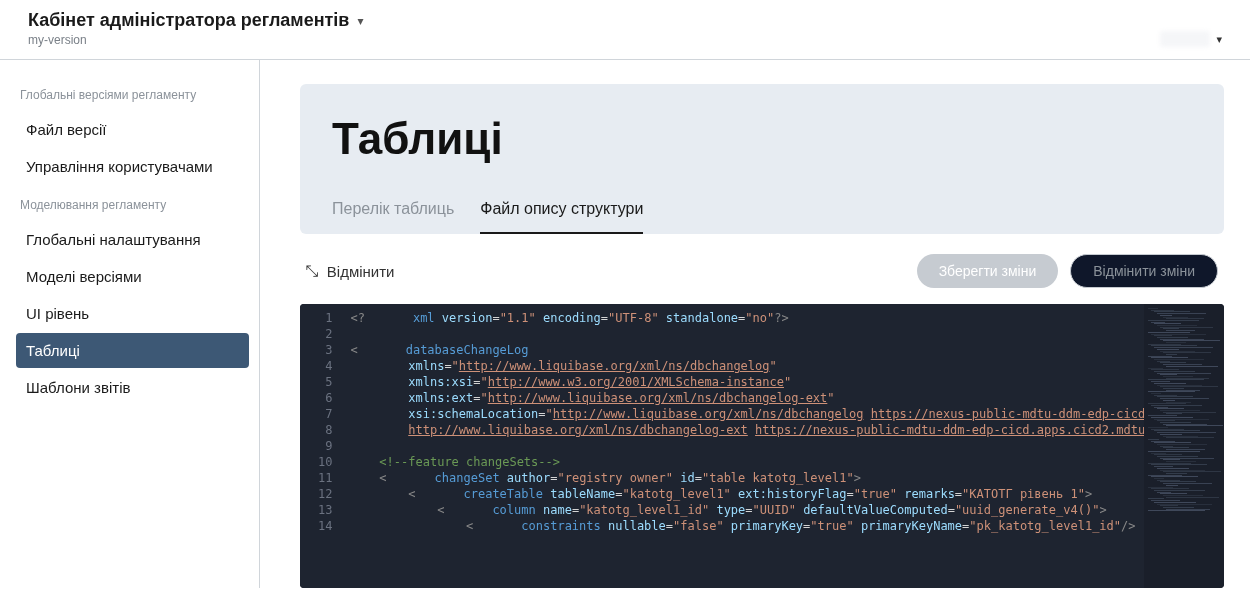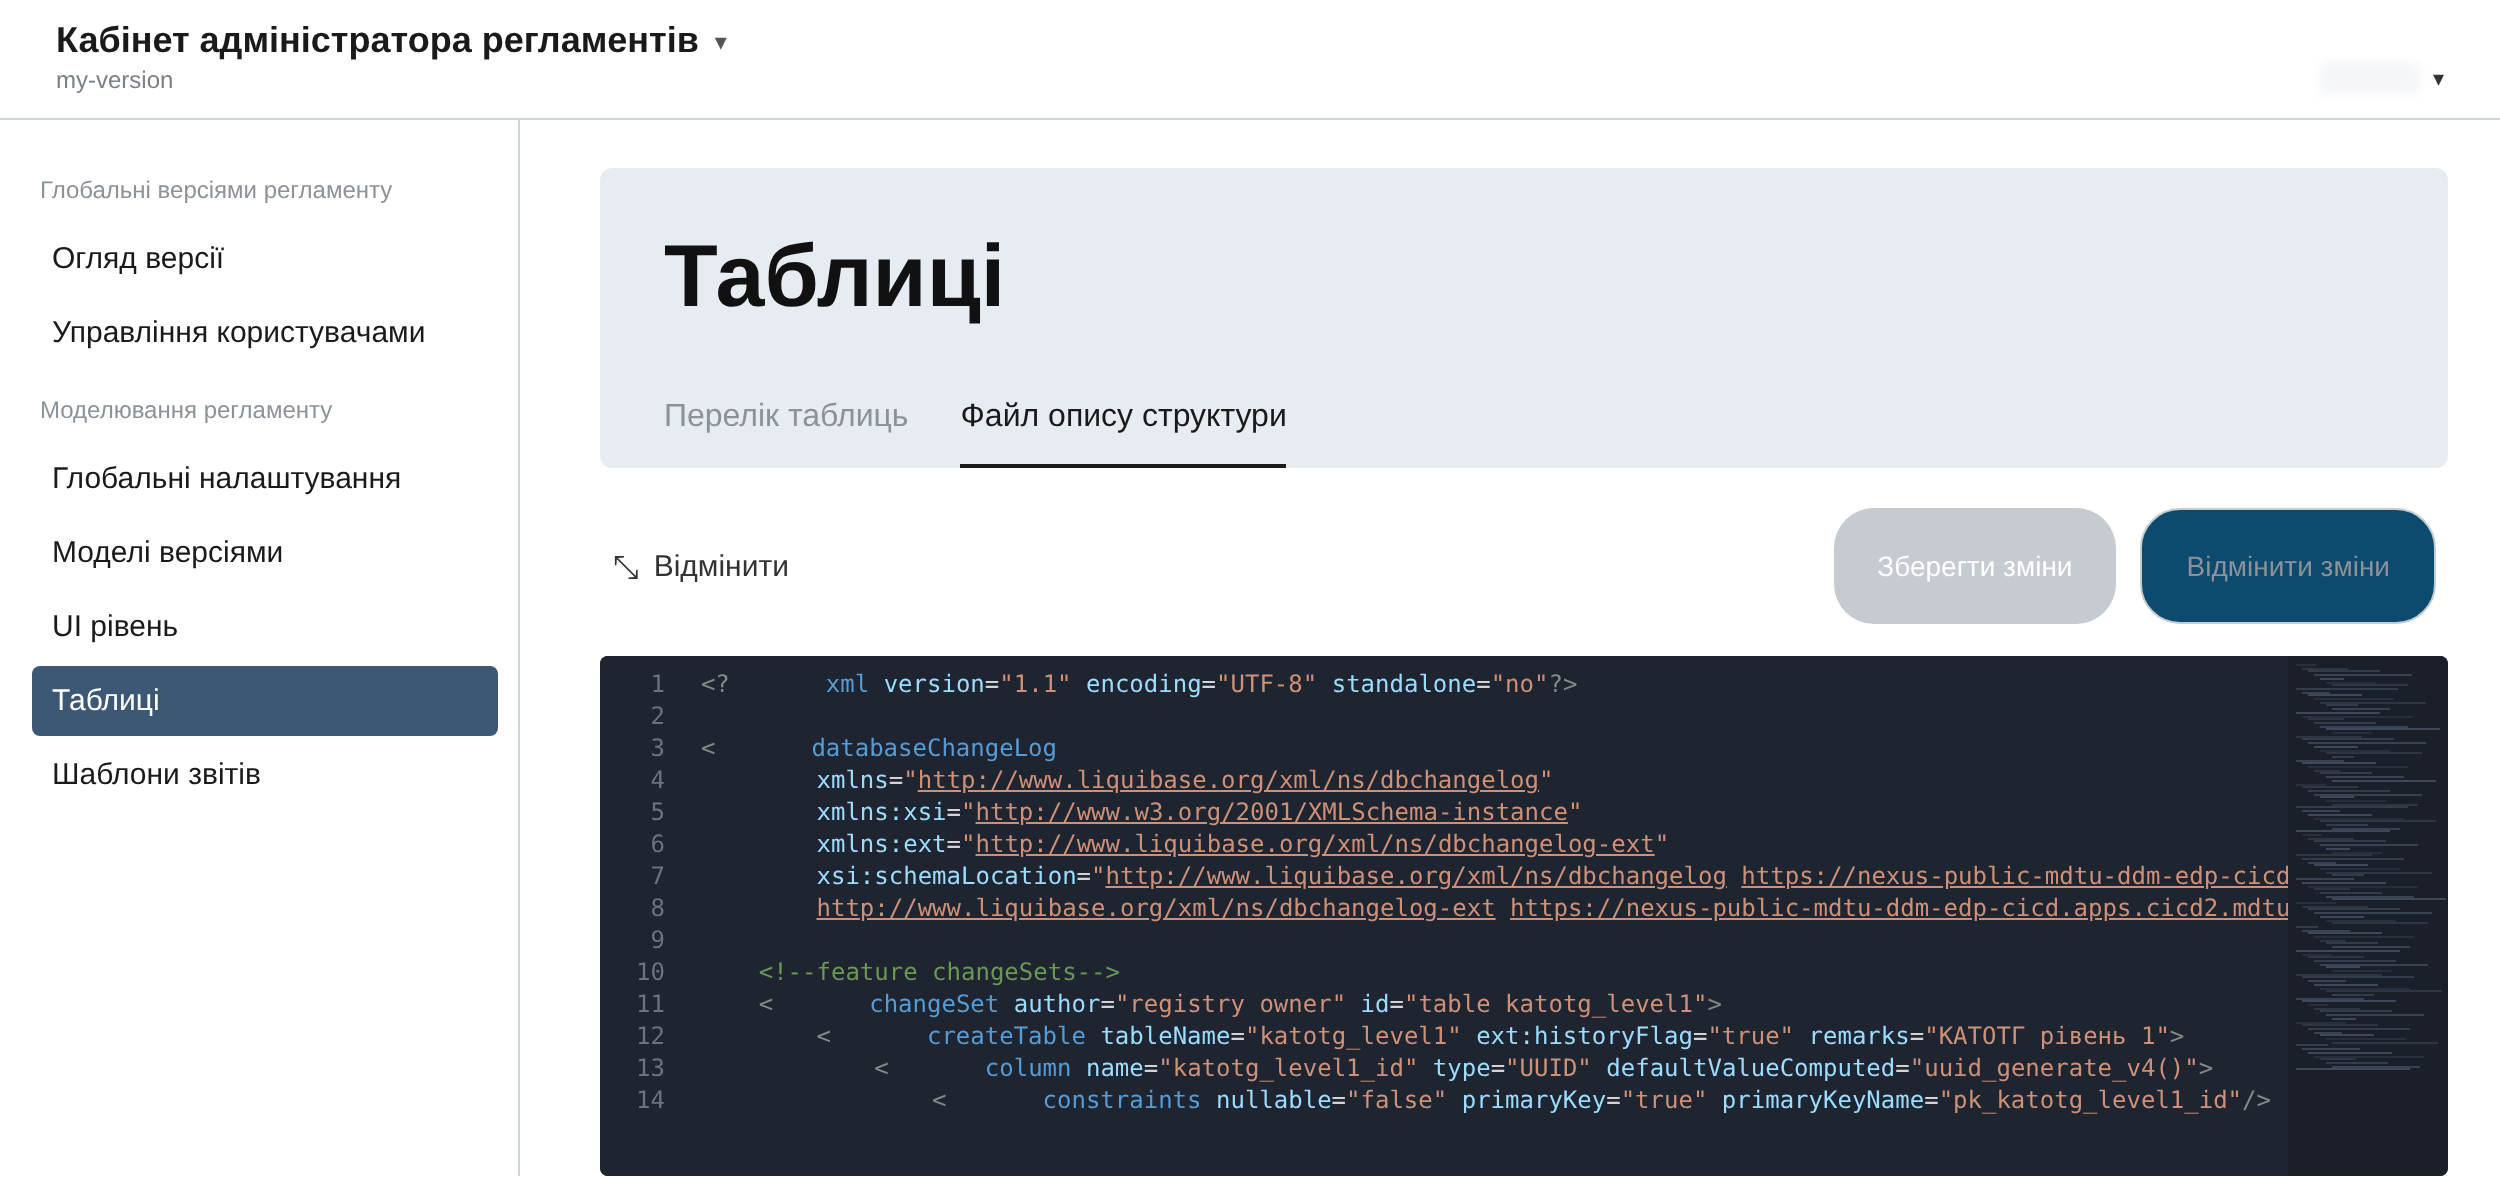--- a/index.html
+++ b/index.html
@@ -26,23 +26,23 @@
     .hero { background: #e7ecf2; border-radius: 6px; padding: 30px 32px 0; }
     .hero-title { font-size: 44px; font-weight: 700; color: #111; margin-bottom: 28px; }
     .tabs { display: flex; gap: 26px; }
     .tab { padding: 8px 0 14px; font-size: 16px; color: #8b929a; cursor: pointer; border-bottom: 2px solid transparent; }
     .tab.active { color: #1a1a1a; font-weight: 500; border-bottom: 2px solid #1a1a1a; }
     
     .toolbar { display: flex; align-items: center; justify-content: space-between; padding: 20px 6px 16px; }
     .expand-btn { display: flex; align-items: center; gap: 8px; font-size: 15px; color: #333; cursor: pointer; }
     .expand-icon { font-size: 16px; transform: rotate(90deg); display: inline-block; }
     .toolbar-right { display: flex; gap: 12px; }
-    .btn { border-radius: 20px; padding: 20px 22px; font-size: 14px; border: none; cursor: pointer; }
+    .btn { border-radius: 20px; padding: 8px 22px; font-size: 14px; border: none; cursor: pointer; }
     .btn-save { background: #c6cbd1; color: #fff; }
-    .btn-cancel { background: #0c4a6e; border: 1px solid #c6cbd1; color: #8b929a; }
+    .btn-cancel { background: #0f172a; border: 1px solid #c6cbd1; color: #8b929a; }
     
     .editor-wrap { position: relative; background: #1e2430; border-radius: 4px; overflow: hidden; flex: 1; display: flex; }
     .gutter { background: #1e2430; padding: 6px 10px 6px 18px; text-align: right; font-family: Consolas, Monaco, monospace; font-size: 12px; color: #6b7280; user-select: none; line-height: 16px; }
     .gutter div { height: 16px; }
     .code { flex: 1; padding: 6px 8px; font-family: Consolas, Monaco, monospace; font-size: 12px; line-height: 16px; white-space: pre; overflow-x: hidden; color: #d4d4d4; }
     .code .line { height: 16px; }
     .minimap { width: 80px; background: #1a1f2a; position: relative; overflow: hidden; }
     .mm-line { position: absolute; height: 1px; background: #4a5568; }
     
     .t-punc { color: #888; }
@@ -67,21 +67,21 @@
   </div>
   <div class="header-right">
     <div class="user-block"></div>
     <span class="user-caret">▾</span>
   </div>
 </div>
 
 <div class="layout">
   <nav class="sidebar">
     <div class="section-label first">Глобальні версіями регламенту</div>
-    <div class="nav-item">Огляд версії</div>
+    <div class="nav-item">Файл версії</div>
 
     <div class="nav-item">Управління користувачами</div>
 
     <div class="section-label">Моделювання регламенту</div>
     <div class="nav-item">Глобальні налаштування</div>
     <div class="nav-item">Моделі версіями</div>
     <div class="nav-item">UI рівень</div>
     <div class="nav-item active">Таблиці</div>
     <div class="nav-item">Шаблони звітів</div>
   </nav>

